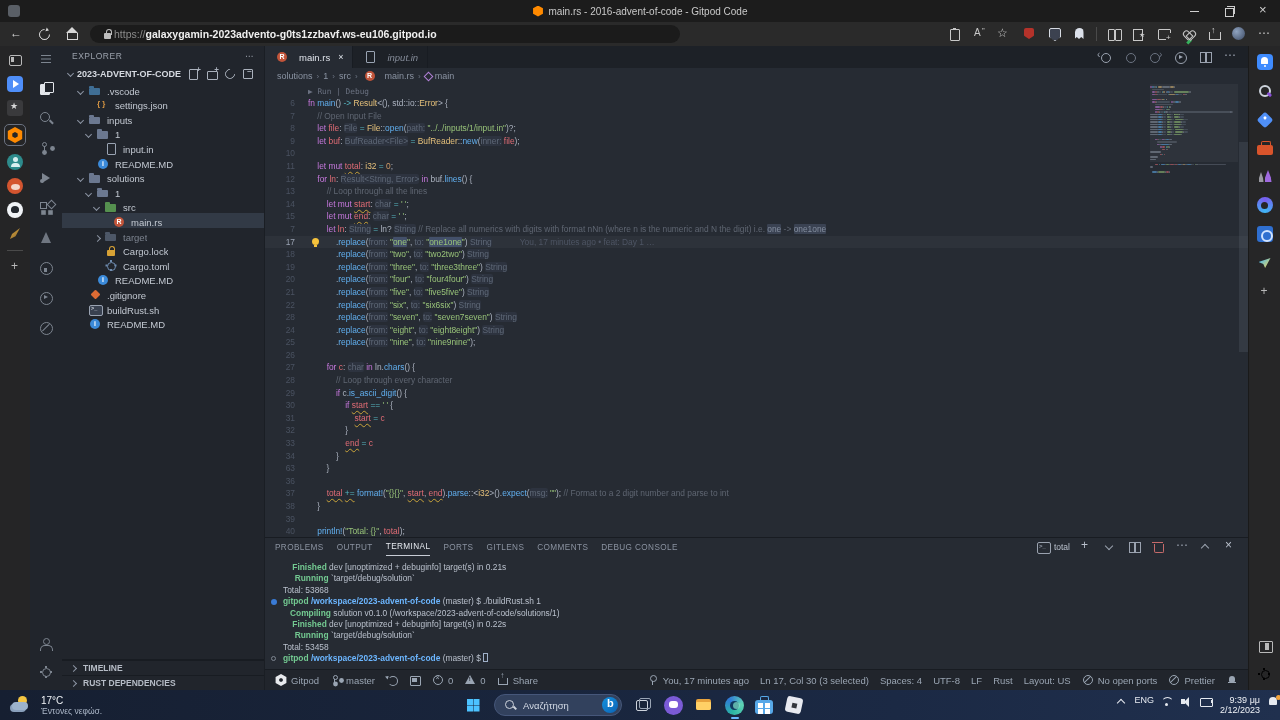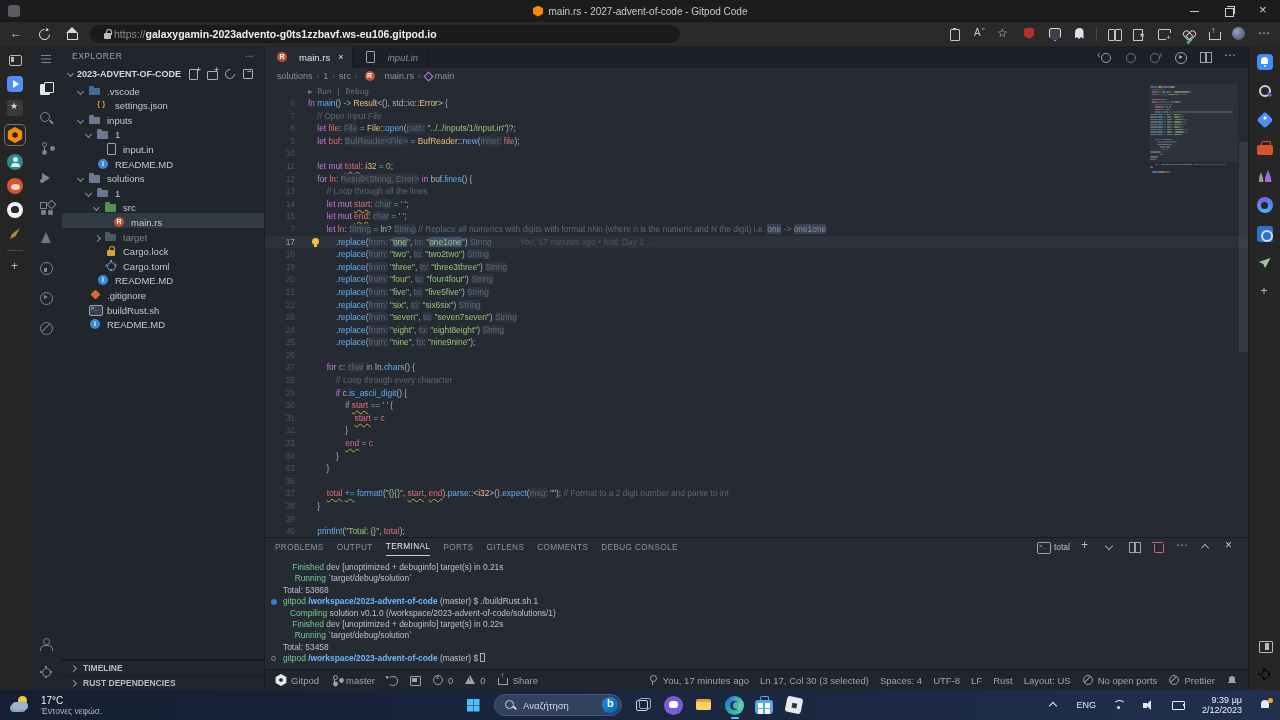--- a/index.html
+++ b/index.html
@@ -77,36 +77,36 @@
   #panel{height:132px;background:#262b33;border-top:1px solid #181c22;display:flex;flex-direction:column}
   #panel-head{height:18px;display:flex;align-items:center;padding:0 10px}
   .ptab{font-size:8.2px;letter-spacing:.4px;color:#8b93a1;margin-right:13px;height:18px;display:flex;align-items:center;cursor:pointer}
   .ptab.active{color:#e4e8ee;border-bottom:1px solid #c8cdd6}
   #panel-actions{margin-left:auto;display:flex;align-items:center;gap:8px;color:#9aa2af;font-size:9px}
   #panel-body{position:relative;flex:1;padding:6px 0 0 18px;overflow:hidden}
   .tl{position:relative;height:11.4px;font-family:"DejaVu Sans Mono",monospace;font-size:8.4px;line-height:11.4px;white-space:pre}
   .deco{position:absolute;left:-12px;top:2.5px;width:6px;height:6px;border-radius:50%}
   .deco.filled{background:#3a7bd5}
   .deco.hollow{border:1px solid #7d8590;width:5px;height:5px}
-  .sg-td{color:#b9c0cc}.sg-tg{color:#73c991;font-weight:normal}.sg-tb{color:#6cb6ff;font-weight:bold}
+  .sg-td{color:#b9c0cc}.sg-tg{color:#73c991;font-weight:bold}.sg-tb{color:#6cb6ff;font-weight:bold}
   .sg-cur{display:inline-block;width:5px;height:9px;border:1px solid #9fb0c8;vertical-align:-1px}
   
   #statusbar{height:21px;background:#21252c;border-top:1px solid #181c22;display:flex;align-items:center;padding:0 10px;font-size:9.5px;color:#9aa5b3}
   .st-item{display:flex;align-items:center;gap:4px;margin-right:11px;cursor:pointer;white-space:nowrap}
   #status-right{margin-left:auto;display:flex;align-items:center}
   #status-right .st-item{margin-right:0;margin-left:11px}
   
   #taskbar{position:absolute;left:0;top:690px;width:1280px;height:30px;background:linear-gradient(90deg,#161f31,#1b2944 70%,#20304e);display:flex;align-items:center}
   #weather{display:flex;align-items:center;gap:7px;padding-left:10px;width:220px}
   #weather-temp{color:#f0f3f7;font-size:10px;line-height:11px}
   #weather-desc{color:#aeb9ca;font-size:8.5px;line-height:10px}
   #tb-center{position:absolute;left:463px;display:flex;align-items:center;gap:11px}
   #searchpill{width:128px;height:22px;background:#32415d;border:1px solid #46577a;border-radius:12px;display:flex;align-items:center;gap:6px;padding:0 3px 0 9px;color:#d4dbe6;font-size:9.5px}
   #searchpill .grow{flex:1}
-  #tray{margin-left:auto;display:flex;align-items:center;gap:16px;padding-right:8px;color:#e6eaf0;font-size:9px}
+  #tray{margin-left:auto;display:flex;align-items:flex-start;gap:6px;padding-right:0;color:#e6eaf0;font-size:9px}
   #clock{text-align:right;font-size:9px;line-height:10.5px;color:#eef1f6}
   
   .ic{position:relative;display:inline-block;width:16px;height:16px;flex:none}
   .ic14{width:14px;height:14px}
   .ic.small{width:12px;height:12px}
   
   .ic-menu::before{content:"";position:absolute;left:3px;top:4.5px;width:10px;height:1.3px;background:currentColor;box-shadow:0 3.5px 0 currentColor,0 7px 0 currentColor}
   .ic-files::before{content:"";position:absolute;left:2px;top:4px;width:8px;height:9px;border:1.3px solid currentColor;border-radius:1px}
   .ic-files::after{content:"";position:absolute;left:6px;top:2px;width:8px;height:9px;border:1.3px solid currentColor;border-radius:1px;background:#21252c}
   .ic-search::before{content:"";position:absolute;left:2px;top:2px;width:8px;height:8px;border:1.4px solid currentColor;border-radius:50%}
@@ -305,21 +305,21 @@
   .sp-search::after{content:"";position:absolute;left:8.5px;top:8.5px;width:4px;height:1.5px;background:#cdd3dc;transform:rotate(45deg)}
   .gitpod-mini{width:11px;height:11px;background:#ff8a00;clip-path:polygon(50% 0,95% 25%,95% 75%,50% 100%,5% 75%,5% 25%);position:relative;flex:none}
 </style>
 </head>
 <body>
 
 <div id="titlebar">
   <span class="ic small" style="margin-left:8px;background:#5a5f66;border-radius:3px"></span>
   <div id="title-center">
     <span class="gitpod-mini"></span>
-    <span>main.rs - 2027-advent-of-code - Gitpod Code</span>
+    <span>main.rs - 2016-advent-of-code - Gitpod Code</span>
   </div>
   <div id="win-controls">
       <span class="wbtn">
         <span class="ic ic-min"></span>
       </span>
       <span class="wbtn">
         <span class="ic ic-max"></span>
       </span>
       <span class="wbtn">
         <span class="ic ic-close"></span>

